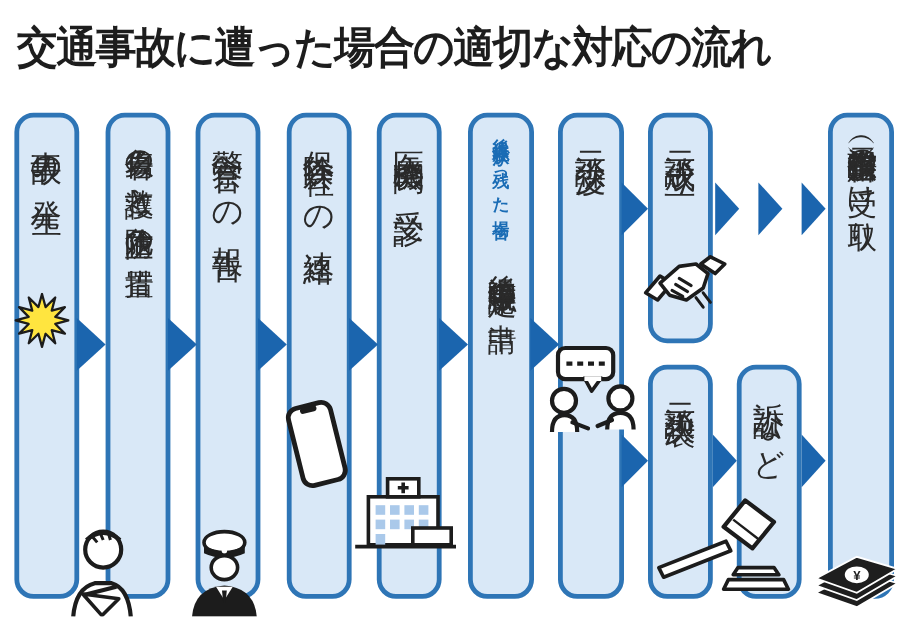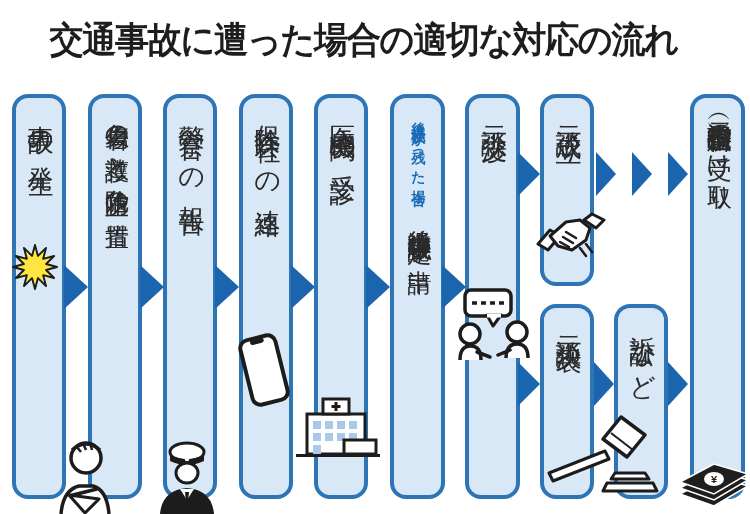--- a/index.html
+++ b/index.html
@@ -1,17 +1,17 @@
 <!DOCTYPE html>
 <html><head>
 <meta charset="utf-8">
 <style>
   html,body{margin:0;padding:0;background:#fff;}
   #stage{position:relative;width:750px;height:514px;background:#ffffff;overflow:hidden;
-         font-family:Liberation Mono, monospace;text-align:center;}
+         font-family:Liberation Sans, sans-serif;}
   
   #title{position:absolute;left:14px;top:16px;width:736px;font-size:36px;font-weight:900;
          color:#1d1d1d;letter-spacing:-1.5px;white-space:nowrap;transform:scaleX(.95);
          transform-origin:left center;}
   
   .col{position:absolute;box-sizing:border-box;background:#d9e8f7;border:4px solid #2e75b6;
        border-radius:16px;display:flex;justify-content:center;align-items:flex-start;}
   .vtext{writing-mode:vertical-rl;text-orientation:mixed;color:#2a2a2a;font-weight:500;
          padding-top:7px;line-height:1.0;}
   .fs26{font-size:26px;letter-spacing:4px;}

